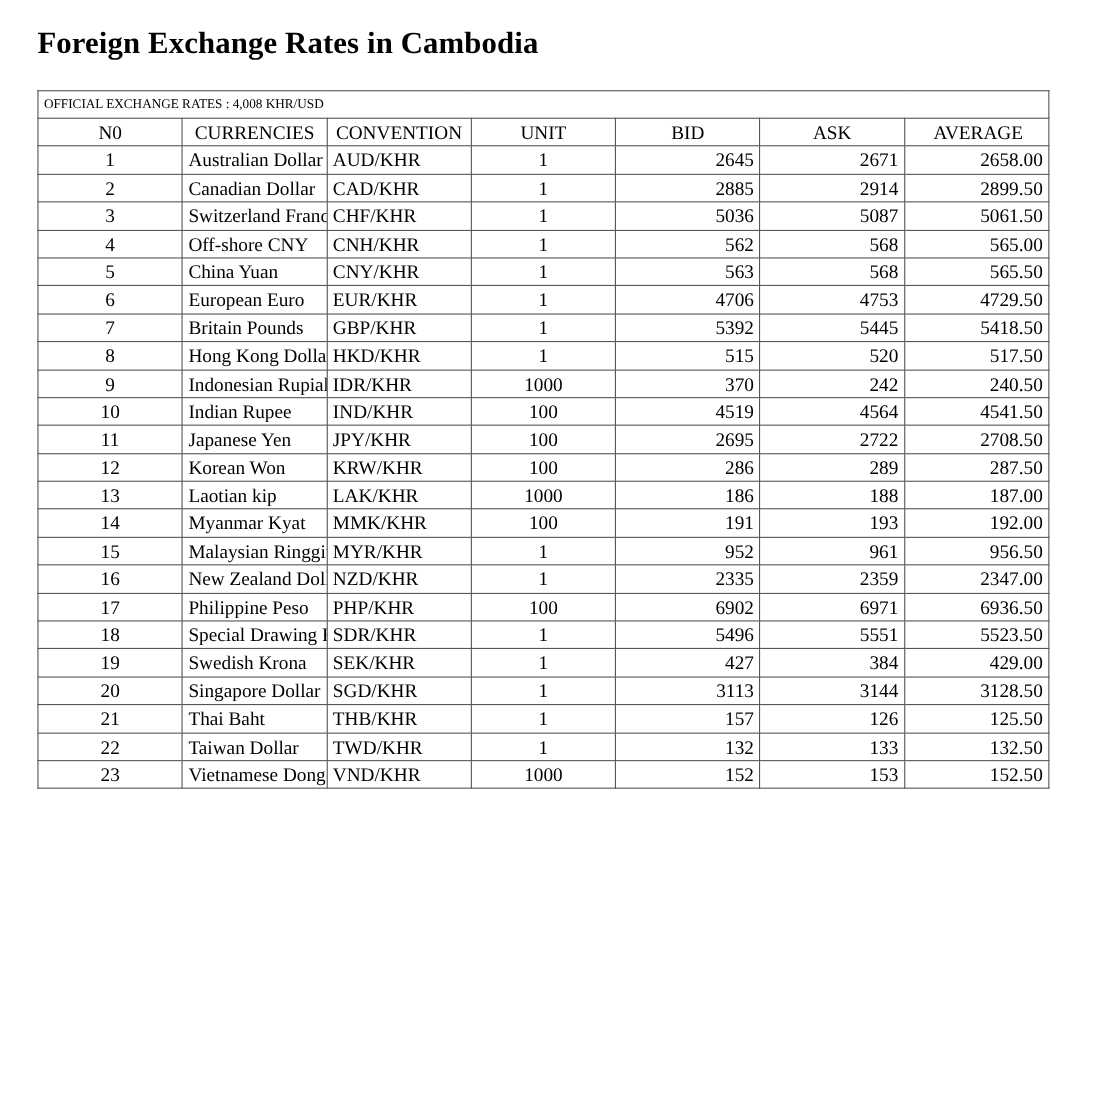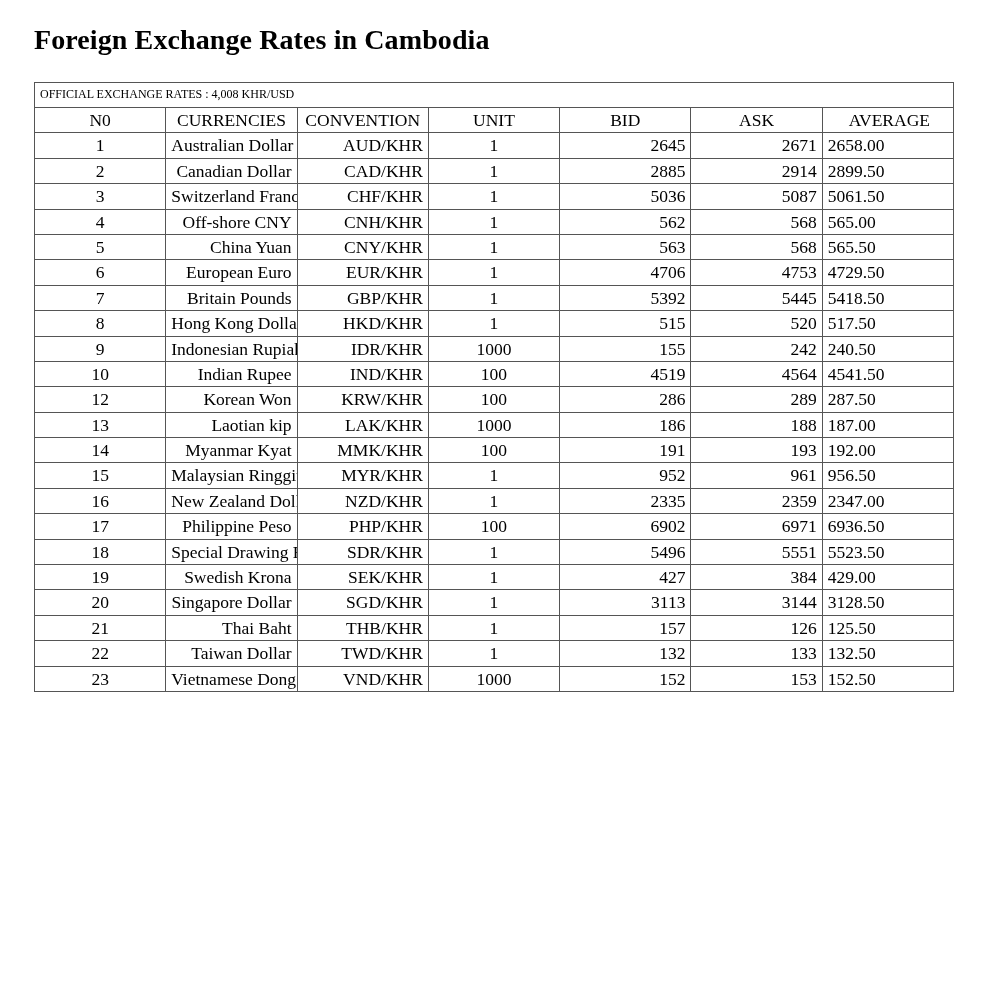--- a/index.html
+++ b/index.html
@@ -53,26 +53,26 @@
   }
   .official-row td {
     text-align: left;
     padding-left: 7px;
     font-size: 12px;
   }
   .hdr td {
     text-align: center;
   }
   .c-no { width: 46px; text-align: center; }
-  .c-cur { width: 238px; text-align: right; padding-left: 7px; margin-left: 29px; }
-  .c-conv { width: 166px; text-align: right; }
+  .c-cur { width: 238px; text-align: left; padding-left: 7px; margin-left: 29px; }
+  .c-conv { width: 166px; text-align: left; }
   .c-unit { width: 92px; text-align: center; }
   .c-bid { width: 110px; text-align: right; padding-right: 8px; }
   .c-ask { width: 118px; text-align: right; padding-right: 8px; }
-  .c-avg { width: 150px; padding-right: 8px; }
+  .c-avg { width: 150px; text-align: right; padding-right: 8px; }
 </style>
 </head>
 <body>
 
 <div class="page">
 
   <h1 class="title">Foreign Exchange Rates in Cambodia</h1>
 
 
   <table class="fx">
@@ -160,32 +160,41 @@
         <td class="c-unit">1</td>
         <td class="c-bid">515</td>
         <td class="c-ask">520</td>
         <td class="c-avg">517.50</td>
       </tr>
       <tr>
         <td class="c-no">9</td>
         <td class="c-cur">Indonesian Rupiah</td>
         <td class="c-conv">IDR/KHR</td>
         <td class="c-unit">1000</td>
-        <td class="c-bid">155</td>
+        <td class="c-bid">370</td>
         <td class="c-ask">242</td>
         <td class="c-avg">240.50</td>
       </tr>
       <tr>
         <td class="c-no">10</td>
         <td class="c-cur">Indian Rupee</td>
         <td class="c-conv">IND/KHR</td>
         <td class="c-unit">100</td>
         <td class="c-bid">4519</td>
         <td class="c-ask">4564</td>
         <td class="c-avg">4541.50</td>
+      </tr>
+      <tr>
+        <td class="c-no">11</td>
+        <td class="c-cur">Japanese Yen</td>
+        <td class="c-conv">JPY/KHR</td>
+        <td class="c-unit">100</td>
+        <td class="c-bid">2695</td>
+        <td class="c-ask">2722</td>
+        <td class="c-avg">2708.50</td>
       </tr>
       <tr>
         <td class="c-no">12</td>
         <td class="c-cur">Korean Won</td>
         <td class="c-conv">KRW/KHR</td>
         <td class="c-unit">100</td>
         <td class="c-bid">286</td>
         <td class="c-ask">289</td>
         <td class="c-avg">287.50</td>
       </tr>

